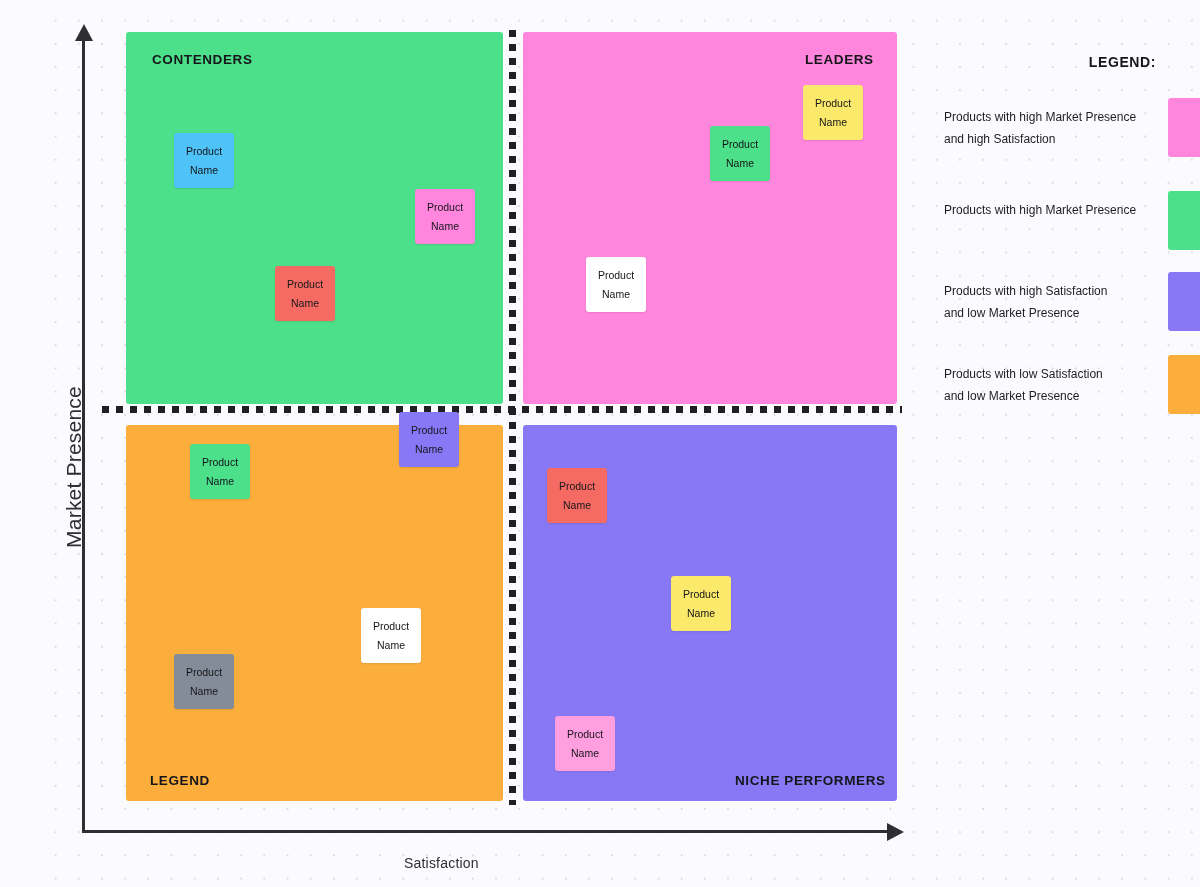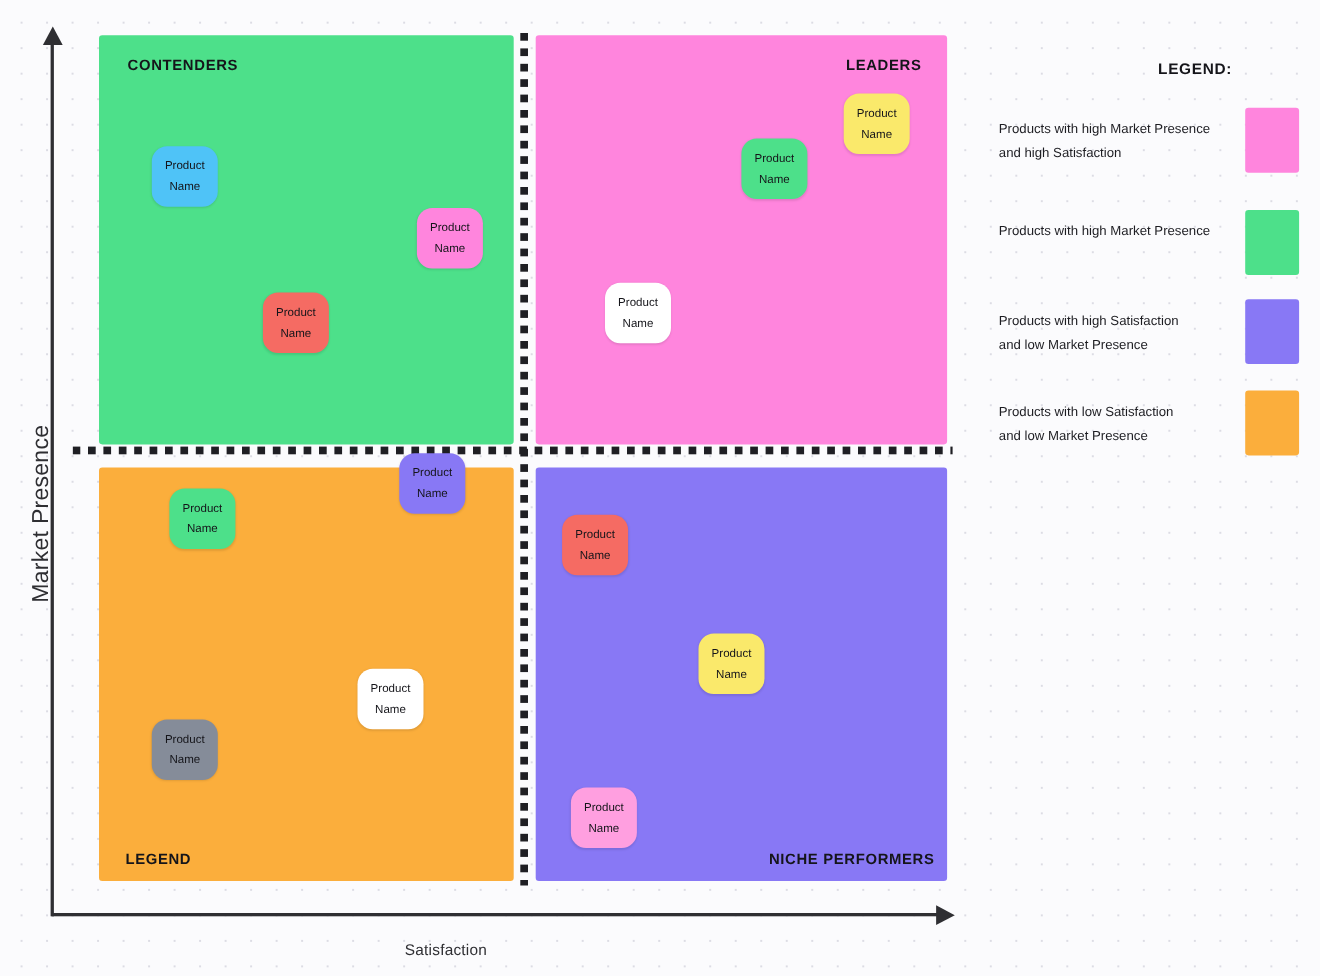--- a/index.html
+++ b/index.html
@@ -14,20 +14,21 @@
     background-color: #fbfbfd;
     position: relative;
   }
   #board {
     position: absolute;
     inset: 0;
     background-color: #fbfbfd;
     background-image: radial-gradient(circle, #dcdce4 1.1px, transparent 1.2px);
     background-size: 23.2px 23.2px;
     background-position: 8px 9px;
+    margin-left: 36px;
   }
 
   
   .axis-line {
     position: absolute;
     background: #2f2f33;
   }
   #y-axis-line {
     left: 46px;
     top: 38px;
@@ -126,21 +127,21 @@
     background-image: linear-gradient(to right, #1f1f24 0 7px, transparent 7px 14px);
     background-size: 14px 7px;
     background-repeat: repeat-x;
   }
 
   
   .product-card {
     position: absolute;
     width: 60px;
     height: 55px;
-    border-radius: 14px;
+    border-radius: 3px;
     display: flex;
     flex-direction: column;
     align-items: center;
     justify-content: center;
     font-size: 10.5px;
     color: #15151a;
     line-height: 1.75;
     box-sizing: border-box;
     box-shadow: 0 1px 2px rgba(0,0,0,0.10);
   }

